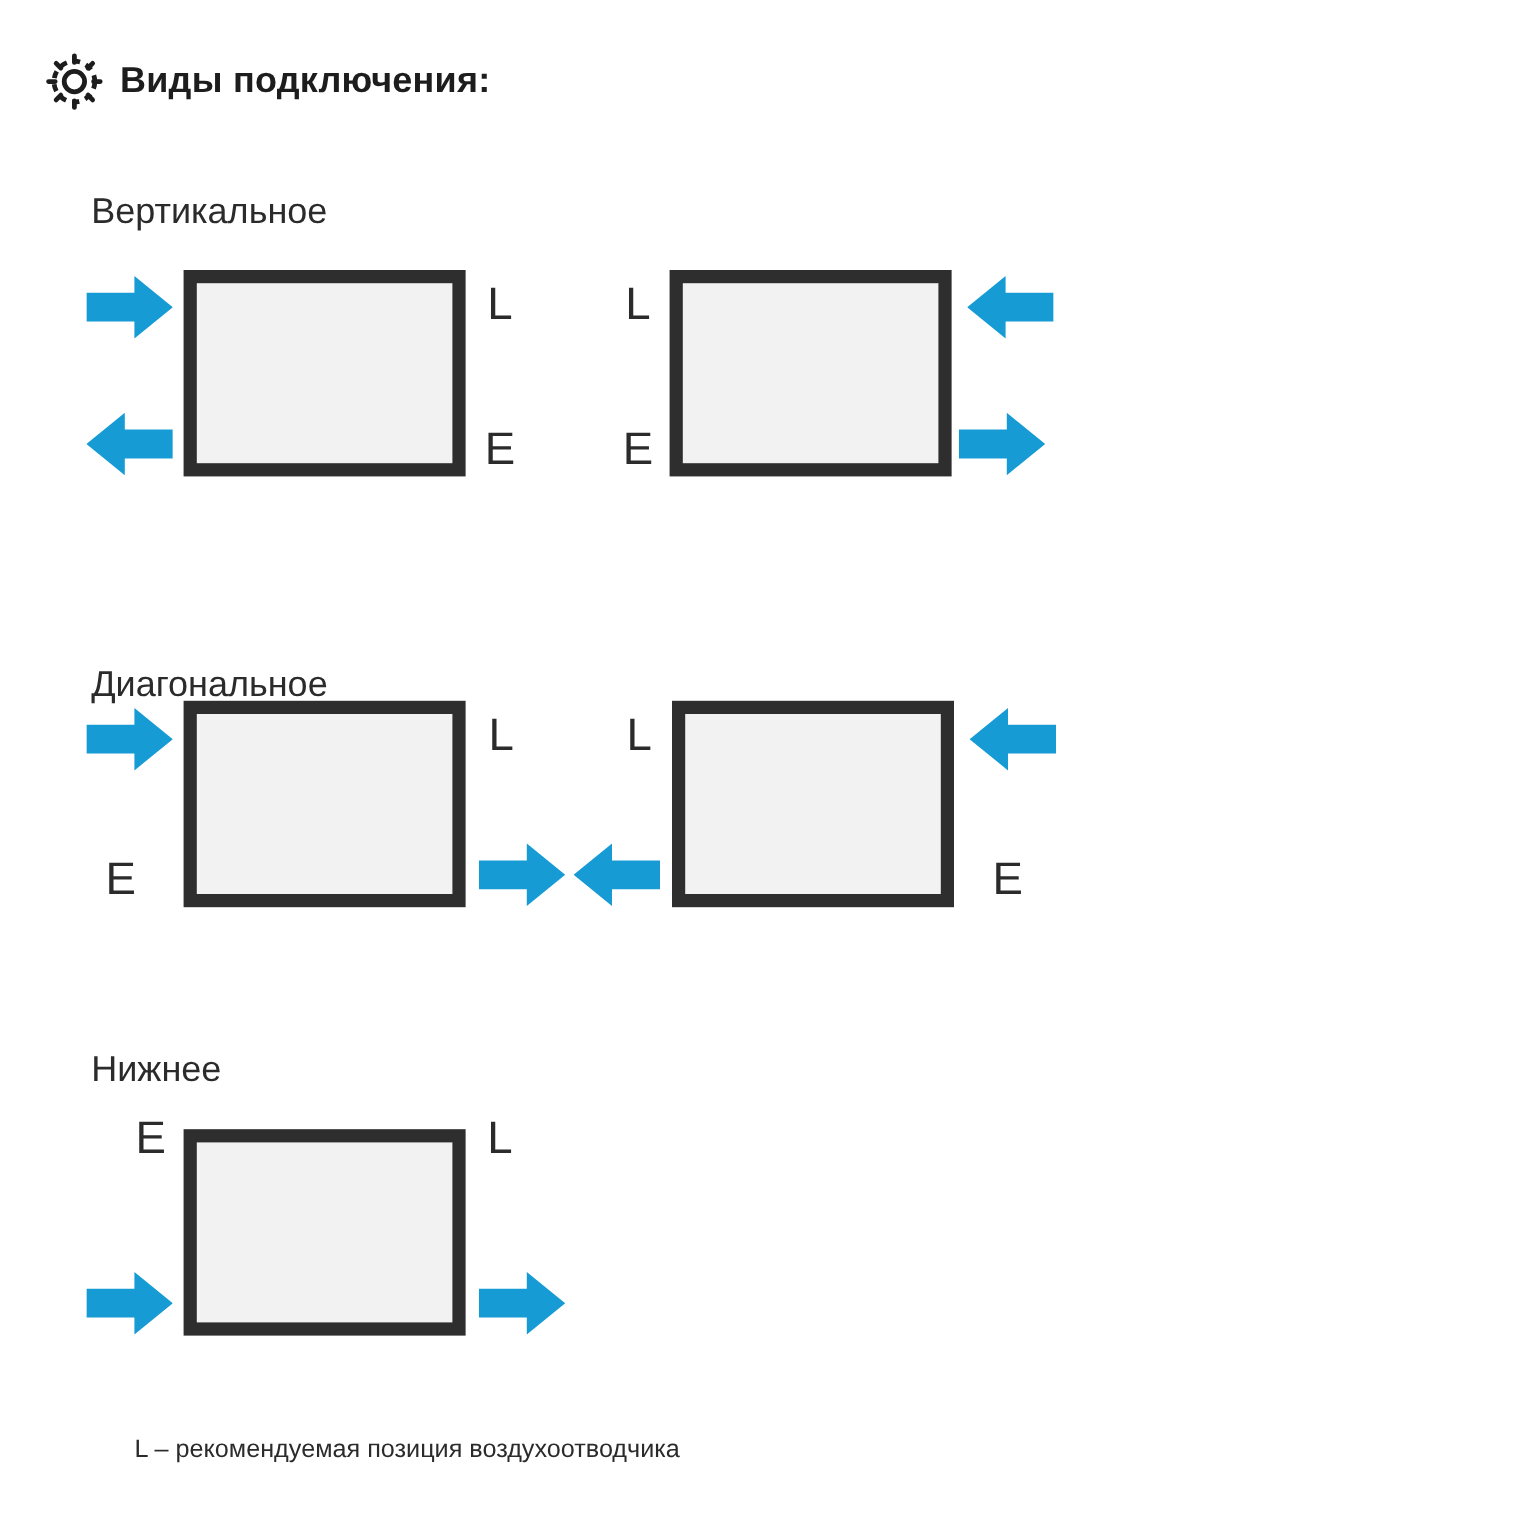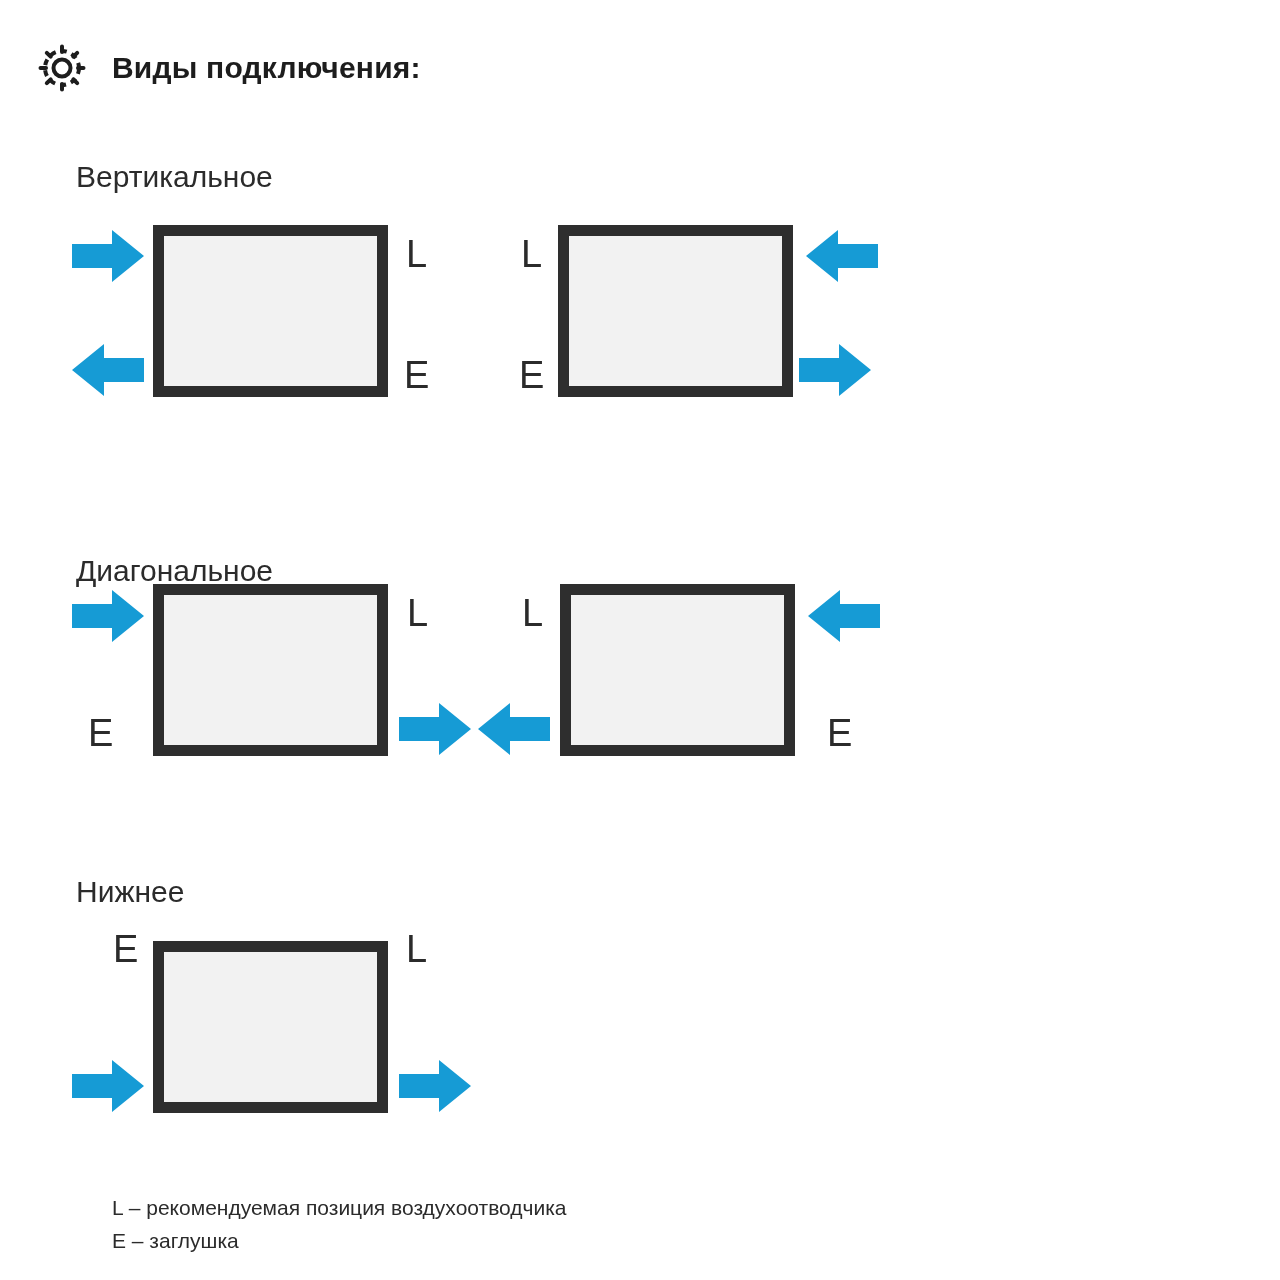--- a/index.html
+++ b/index.html
@@ -16,21 +16,21 @@
     overflow: hidden;
   }
 
   
   .header {
     position: absolute;
     left: 36px;
     top: 42px;
     display: flex;
     align-items: center;
-    gap: 24px;
+    gap: 12px;
   }
   .gear-icon {
     width: 52px;
     height: 52px;
     display: block;
   }
   .header-title {
     font-size: 30px;
     font-weight: bold;
     color: #1d1d1d;
@@ -211,14 +211,13 @@
         </svg>
     </div>
 
     <div class="letter" style="left:113px;top:55px;">E</div>
     <div class="letter" style="left:406px;top:55px;">L</div>
   </div>
 </div>
 
 <div class="legend" style="top:1192px;margin-left:36px;">
   <div class="legend-line">L – рекомендуемая позиция воздухоотводчика</div>
-  <div class="legend-line">E – заглушка</div>
 </div>
 
 </body></html>

